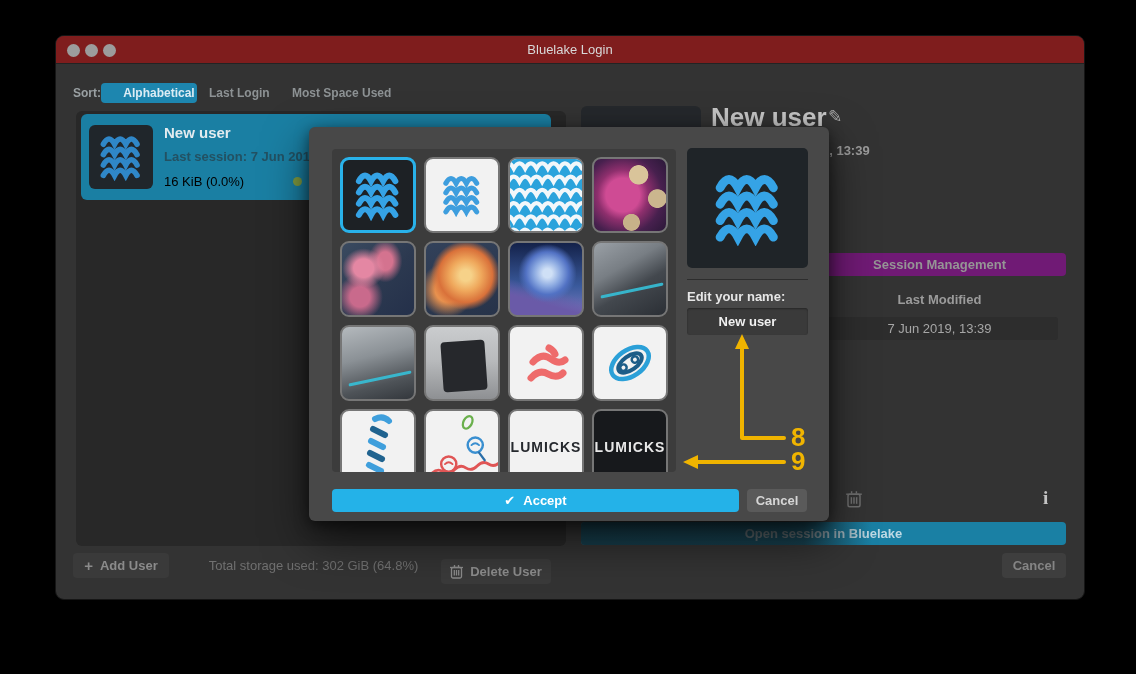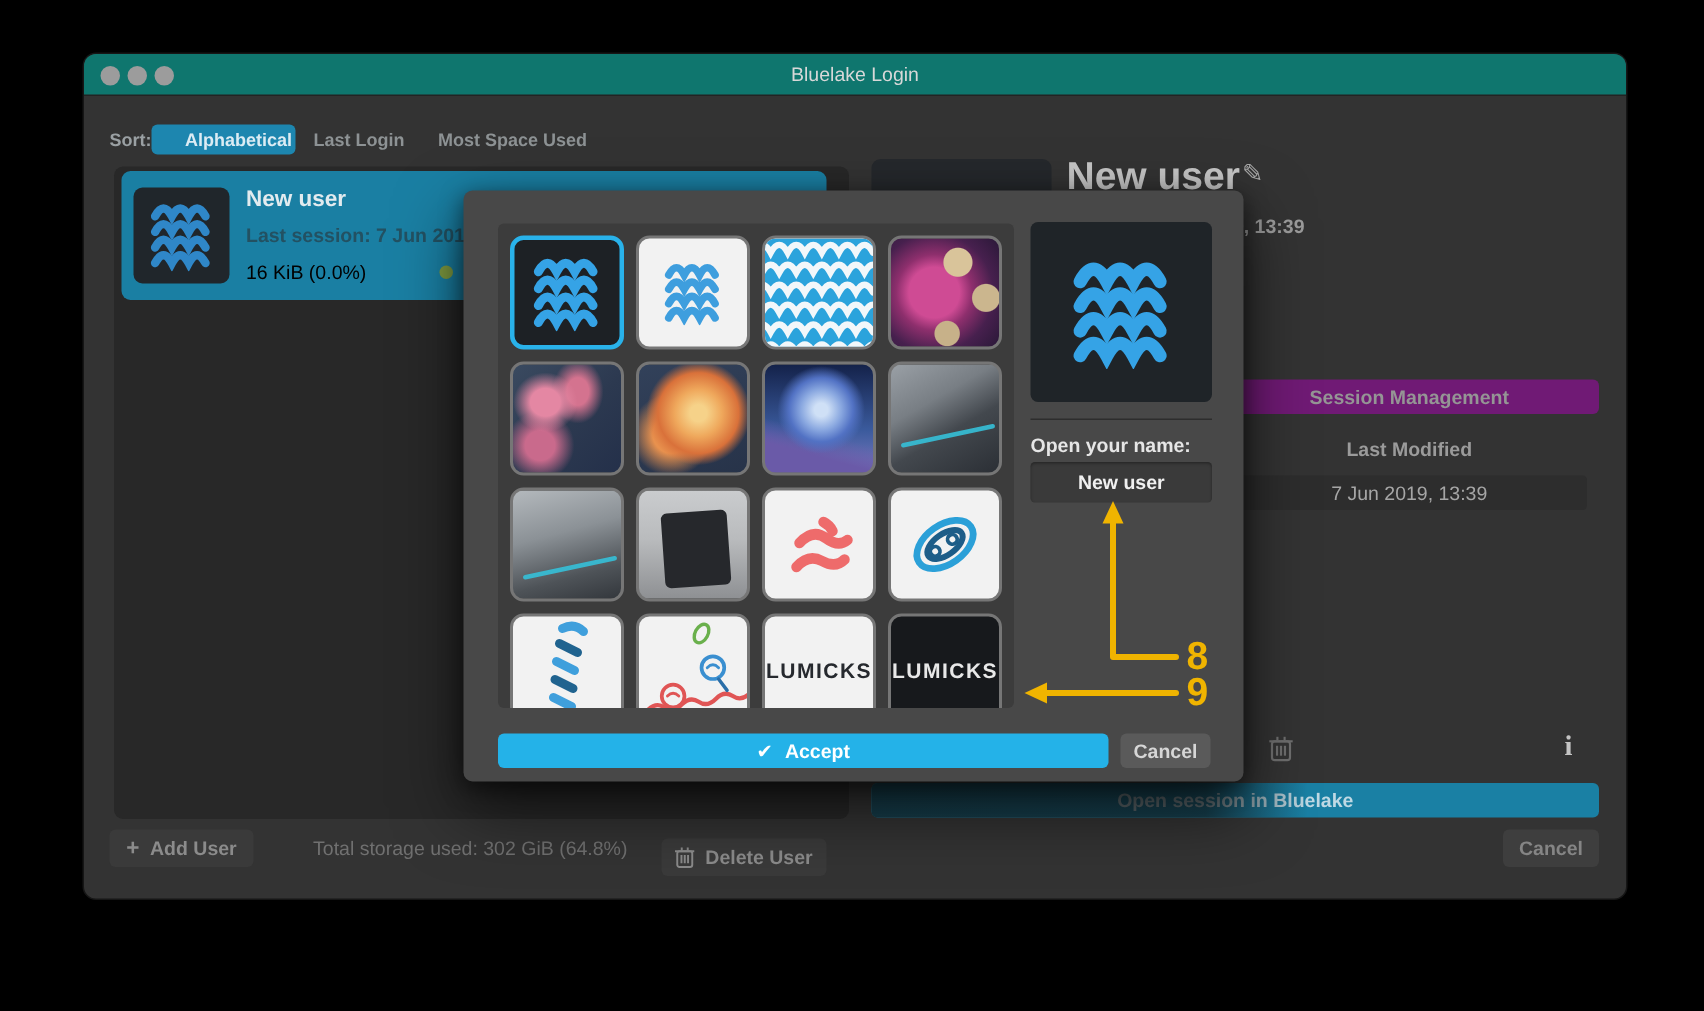--- a/index.html
+++ b/index.html
@@ -2,21 +2,21 @@
 <html><head>
 <meta charset="utf-8">
 <style>
   * { margin:0; padding:0; box-sizing:border-box; font-family:"Liberation Sans","DejaVu Sans",sans-serif; }
   html,body { width:1136px; height:674px; background:#000; overflow:hidden; }
 
   #window { position:absolute; left:55px; top:35px; width:1030px; height:565px;
             background:#333333; border:1px solid #161616; border-radius:9px; overflow:hidden; }
 
   
-  #titlebar { position:absolute; left:0; top:0; width:100%; height:28px; background:#0f766e;
+  #titlebar { position:absolute; left:0; top:0; width:100%; height:28px; background:#7f1d1d;
               border-bottom:1px solid #232323; }
   .tl { position:absolute; top:8px; width:13px; height:13px; border-radius:50%; background:#9c9c9c; }
   #win-title { position:absolute; top:6px; left:0; width:100%; text-align:center;
                color:#d8d8d8; font-size:13px; }
 
   
   .sort-label { position:absolute; left:17px; top:50px; color:#9aa0a3; font-size:12px; font-weight:bold; }
   .chip { position:absolute; top:47px; height:20px; border-radius:4px; font-size:12px; font-weight:bold;
           display:flex; align-items:center; justify-content:center; }
   .chip.active { left:45px; width:96px; background:#1d86af; color:#dcecf4;padding-left:20px; }
@@ -306,21 +306,21 @@
         <span class="lumicks">LUMICKS</span>
       </div>
     </div>
 
     <div id="preview-box">
       <svg width="72" height="76" style="color:#35a3e6">
           <use href="#waves"></use>
         </svg>
     </div>
     <div id="modal-divider"></div>
-    <div id="edit-name-label">Open your name:</div>
+    <div id="edit-name-label">Edit your name:</div>
     <input id="name-input" value="New user" style="">
     <div id="accept-btn">
       <span>✔</span>
       <span>Accept</span>
     </div>
     <div id="modal-cancel-btn">Cancel</div>
   </div>
 
 </div>
 

